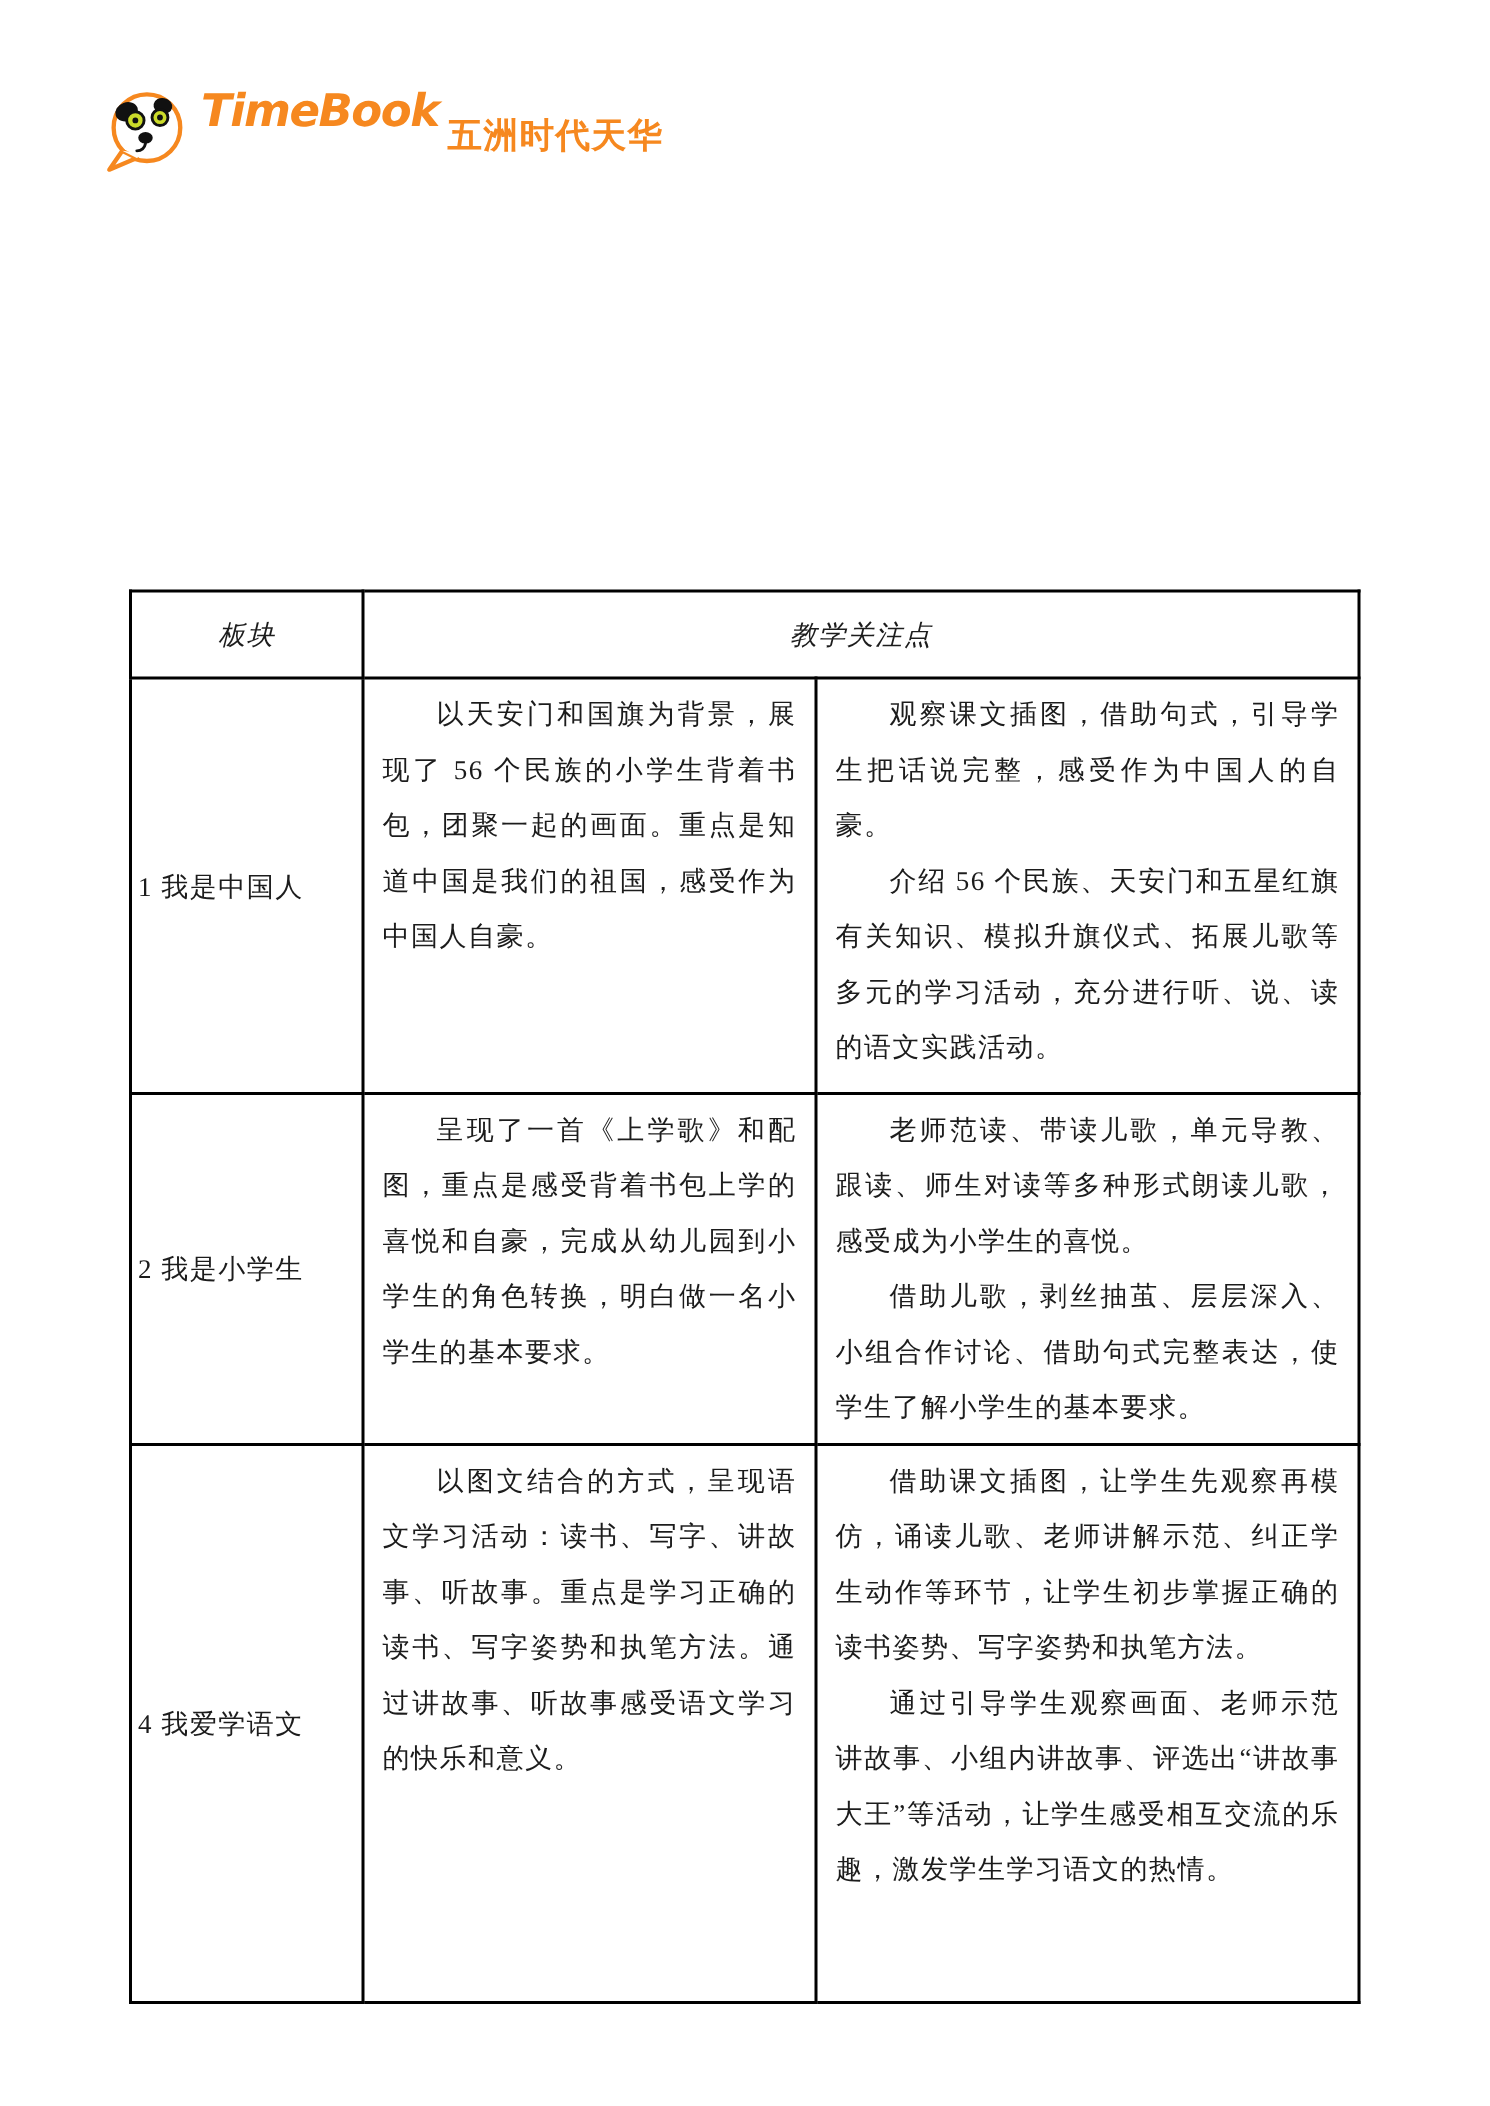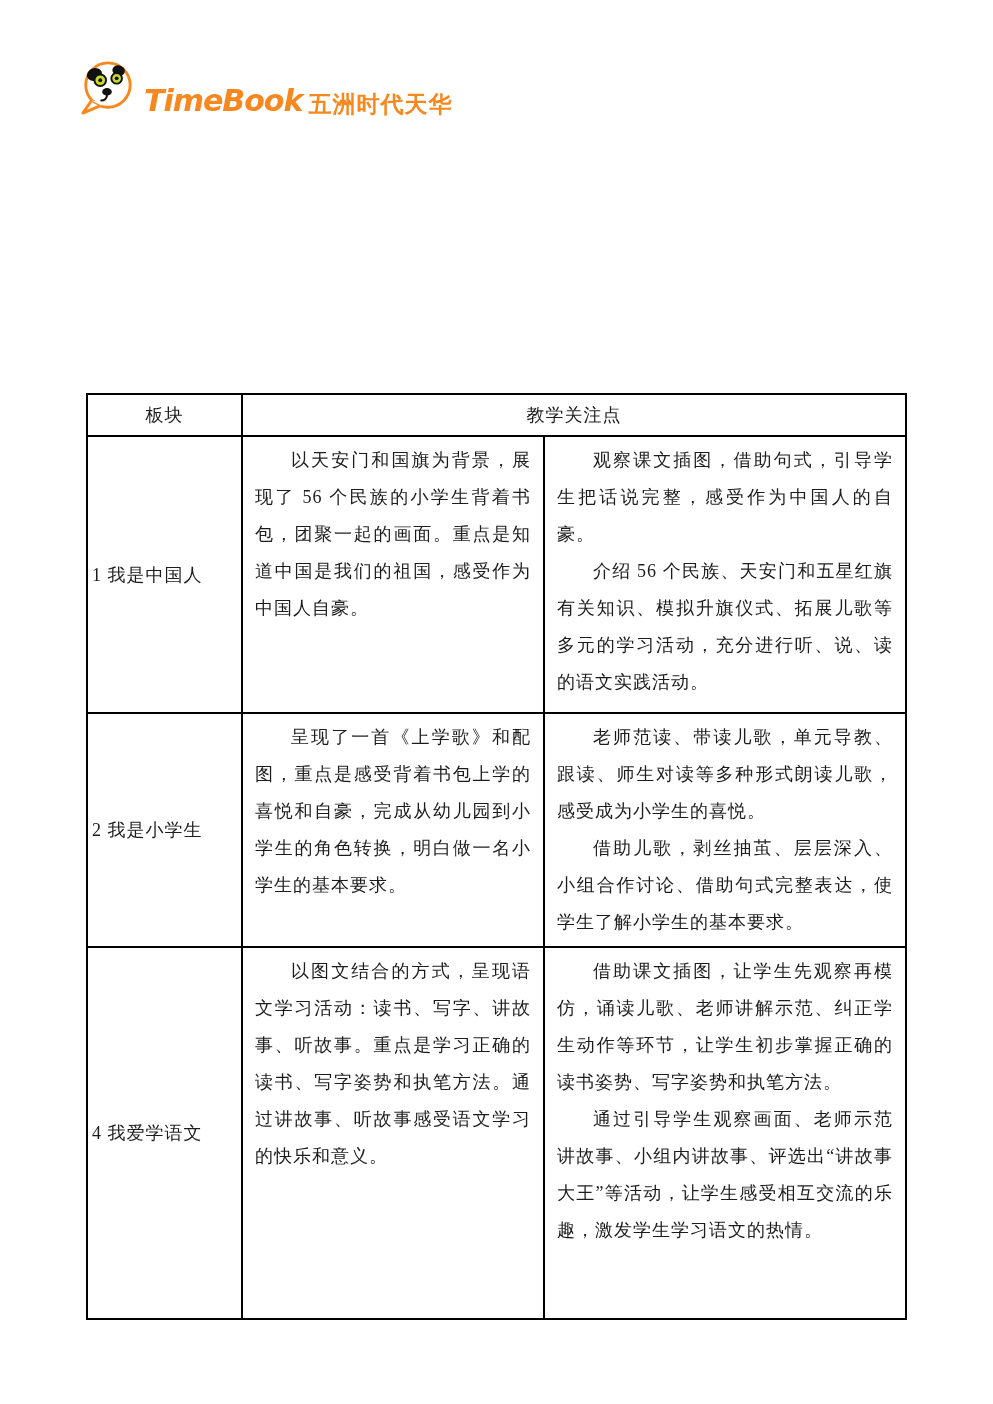--- a/index.html
+++ b/index.html
@@ -6,32 +6,32 @@
   body{
     width:993px;height:1404px;
     font-family:"Liberation Serif","DejaVu Serif",serif;
     color:#1c1c1c;
     position:relative;
     overflow:hidden;
   }
   .page{position:relative;width:993px;height:1404px;background:#fff;}
 
   
-  .logo{position:absolute;left:78px;top:60px;display:flex;align-items:flex-end;}
+  .logo{position:absolute;left:68px;top:60px;display:flex;align-items:flex-start;}
   .logo-mascot{flex:0 0 auto;margin-right:8px;}
   .logo-brand{
     font-family:"DejaVu Sans","Liberation Sans",sans-serif;
     font-weight:bold;font-style:italic;
     font-size:30px;color:var(--accent,#f6881f);
     letter-spacing:-1px;line-height:1;
   }
   .logo-company{
     font-family:"DejaVu Sans","Liberation Sans",sans-serif;
     font-weight:bold;font-size:23px;color:var(--accent,#f6881f);
-    margin-left:6px;line-height:1;letter-spacing:1px;
+    margin-left:6px;line-height:1;letter-spacing:1px;margin-top:20px;
   }
 
   
   .doc-title{
     position:absolute;left:0;top:120px;width:100%;
     margin:0;text-align:center;
     font-family:"Liberation Sans","DejaVu Sans",sans-serif;
     font-size:25px;font-weight:bold;color:#000;
     letter-spacing:1px;
   }
@@ -63,21 +63,22 @@
     border-collapse:collapse;table-layout:fixed;
   }
   table.unit-table th,
   table.unit-table td{
     border:2px solid #000;
     font-size:18px;letter-spacing:1px;
     box-sizing:border-box;
   }
   table.unit-table th{
     height:42px;font-weight:normal;text-align:center;vertical-align:middle;
-    padding:0;
+    padding:16px;
+    font-style:italic;
   }
   td.module-cell{
     vertical-align:middle;padding:0 4px;
   }
   td.content-cell{
     vertical-align:top;padding:5px 12px 5px 12px;
   }
   td.content-cell p{
     margin:0;text-indent:2em;text-align:justify;line-height:37px;
   }

